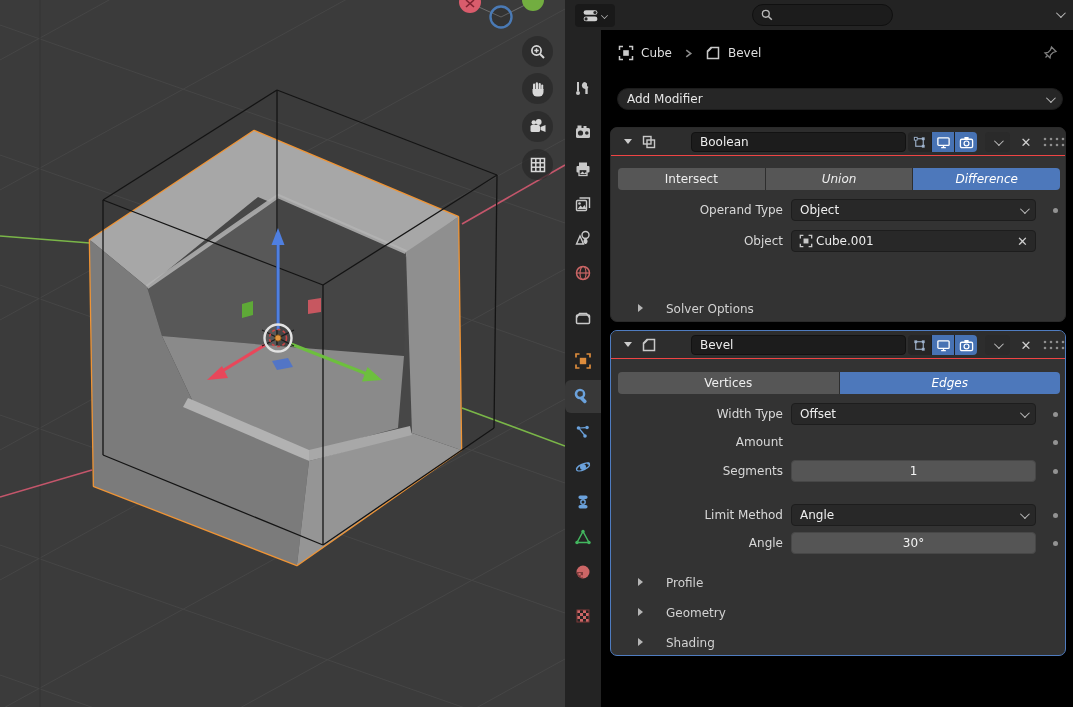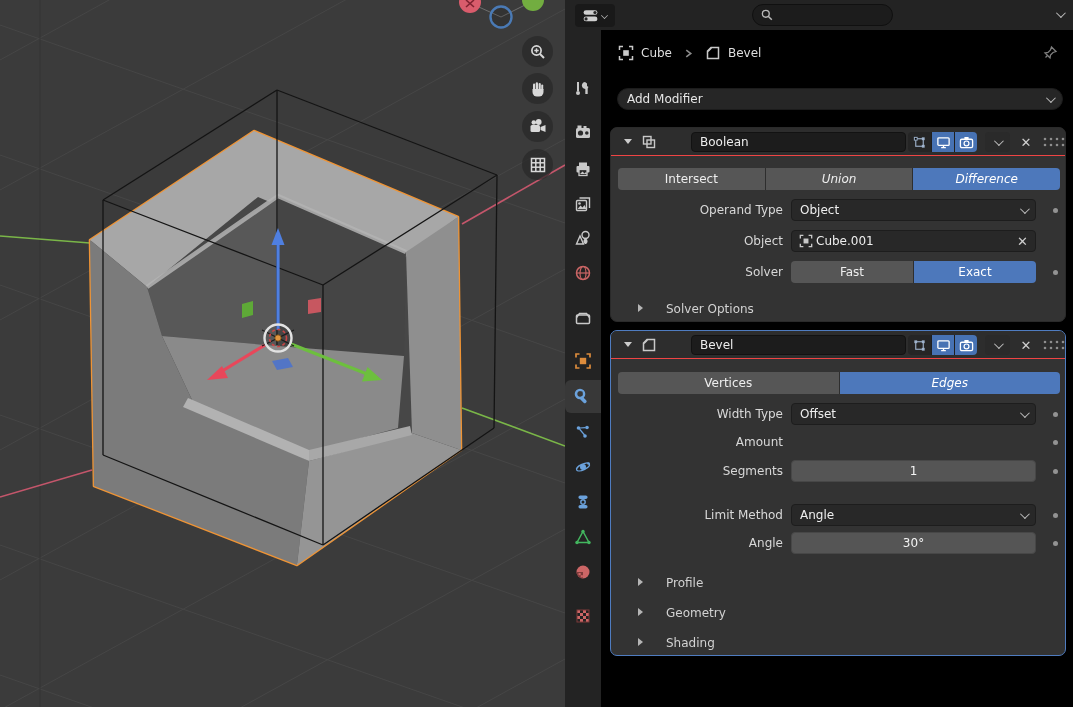--- a/index.html
+++ b/index.html
@@ -444,28 +444,20 @@
         <div class="rfield objfield">
           <svg width="14" height="14" viewBox="0 0 16 16">
             <path d="M1.5,5 V1.5 H5 M11,1.5 H14.5 V5 M14.5,11 V14.5 H11 M5,14.5 H1.5 V11" fill="none" stroke="#c9c9c9" stroke-width="1.5"></path>
             <rect x="5.2" y="5.2" width="5.6" height="5.6" fill="#c9c9c9"></rect>
           </svg>
           <span style="flex:1">Cube.001</span>
           <span class="xglyph">✕</span>
         </div>
       </div>
 
-      <div class="row" style="top:133px; left:0; width:100%;">
-        <div class="rlabel">Solver</div>
-        <div class="seg2">
-          <div>Fast</div>
-          <div class="sel">Exact</div>
-        </div>
-        <div class="dot"></div>
-      </div>
 
       <div class="section" style="top:170px;">
         <div class="tri-right"></div>
         <span class="stext">Solver Options</span>
       </div>
     </div>
 
     <div class="panel active-mod" style="top:330px; height:326px;">
       <div class="phead">
         <div class="tri-down"></div>

